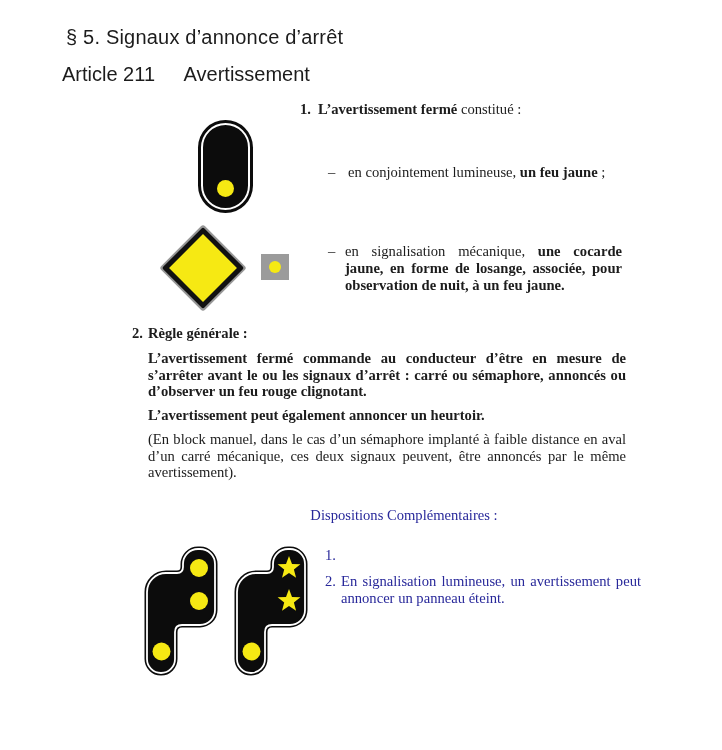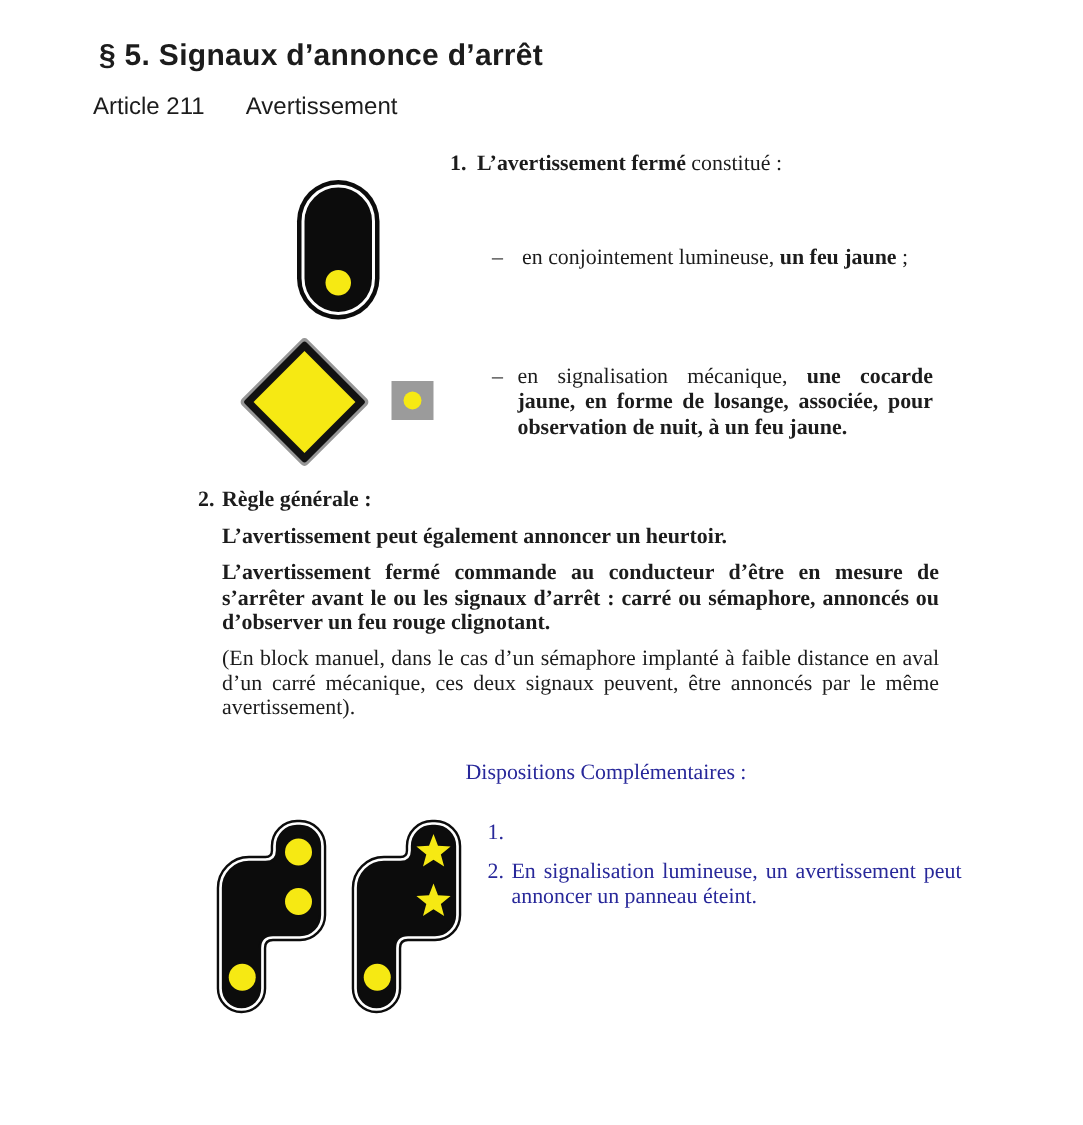--- a/index.html
+++ b/index.html
@@ -12,26 +12,26 @@
   html,body{margin:0;padding:0;background:#ffffff;}
   .page{
     position:relative;width:722px;height:750px;background:#ffffff;
     font-family:"Liberation Serif","DejaVu Serif",serif;color:var(--ink);
     overflow:hidden;
   }
   
   #sec-title{
     position:absolute;left:66px;top:26px;
     font-family:"Liberation Sans","DejaVu Sans",sans-serif;
-    font-size:20px;font-weight:bold;letter-spacing:0.2px;
+    font-size:20px;font-weight:normal;letter-spacing:0.2px;
   }
   #article{
     position:absolute;left:62px;top:63px;
     font-family:"Liberation Sans","DejaVu Sans",sans-serif;
-    font-size:16px;
+    font-size:20px;
   }
   #article .art-name{margin-left:23px;}
   
   .li{position:absolute;display:flex;font-size:14.6px;line-height:17px;}
   .li .num{flex:none;}
   .b{font-weight:bold;}
   #item1-head{left:300px;top:101px;}
   #item1-head .num{width:18px;font-weight:bold;}
   #bullet1{left:328px;top:164px;}
   #bullet1 .num{width:20px;}
@@ -134,22 +134,22 @@
     <span class="num">–</span>
     <span class="body"><span>en signalisation mécanique, </span><b>une cocarde jaune, en forme de losange, associée, pour observation de nuit, à un feu jaune.</b><span></span></span>
   </div>
 
   <div class="li" id="item2-head">
     <span class="num">2.</span>
     <span class="body">Règle générale :</span>
   </div>
 
   <div id="paras">
+    <p class="b">L’avertissement fermé commande au conducteur d’être en mesure de s’arrêter avant le ou les signaux d’arrêt : carré ou sémaphore, annoncés ou d’observer un feu rouge clignotant.</p>
     <p class="b">L’avertissement peut également annoncer un heurtoir.</p>
-    <p class="b">L’avertissement fermé commande au conducteur d’être en mesure de s’arrêter avant le ou les signaux d’arrêt : carré ou sémaphore, annoncés ou d’observer un feu rouge clignotant.</p>
     <p>(En block manuel, dans le cas d’un sémaphore implanté à faible distance en aval d’un carré mécanique, ces deux signaux peuvent, être annoncés par le même avertissement).</p>
   </div>
 
   <div id="disp-title">Dispositions Complémentaires :</div>
 
   <svg id="fig-p1" class="panel-fig" viewBox="-1 -1 74 130" width="74" height="130" xmlns="http://www.w3.org/2000/svg">
     <path class="sil" d="M 21 26 L 32 26 Q 38 26 38 20 L 38 17 A 15 15 0 0 1 53 2 L 55 2 A 15 15 0 0 1 70 17 L 70 63 A 15 15 0 0 1 55 78 L 37 78 Q 30 78 30 85 L 30 112 A 14 14 0 0 1 2 112 L 2 45 A 19 19 0 0 1 21 26 Z"></path>
     <path class="ring" d="M 21 26 L 32 26 Q 38 26 38 20 L 38 17 A 15 15 0 0 1 53 2 L 55 2 A 15 15 0 0 1 70 17 L 70 63 A 15 15 0 0 1 55 78 L 37 78 Q 30 78 30 85 L 30 112 A 14 14 0 0 1 2 112 L 2 45 A 19 19 0 0 1 21 26 Z"></path>
     <circle class="lite" cx="54" cy="21" r="9"></circle>
     <circle class="lite" cx="54" cy="54" r="9"></circle>

